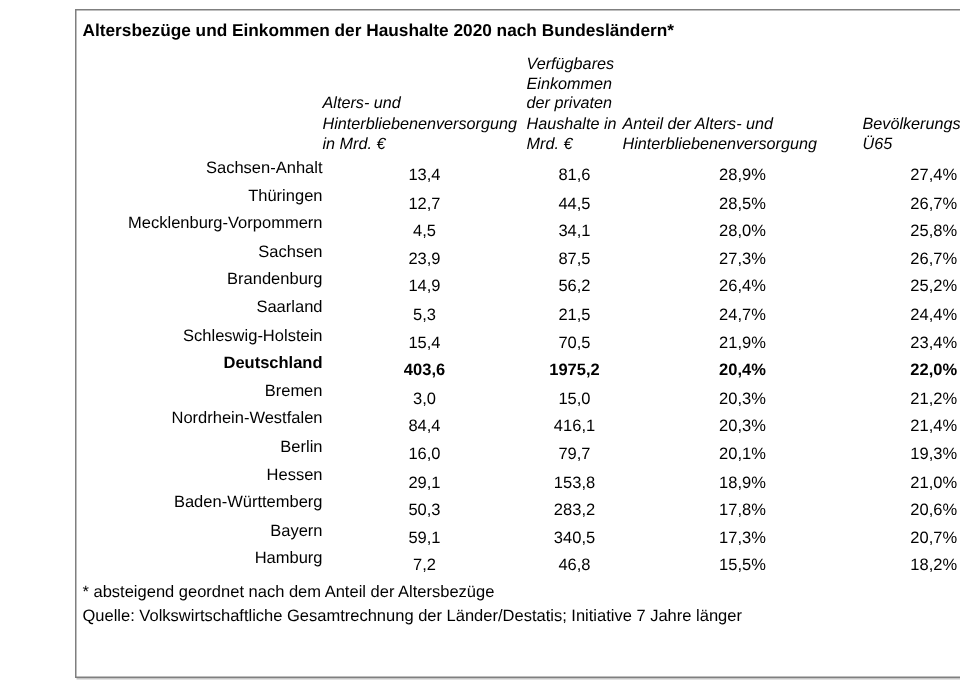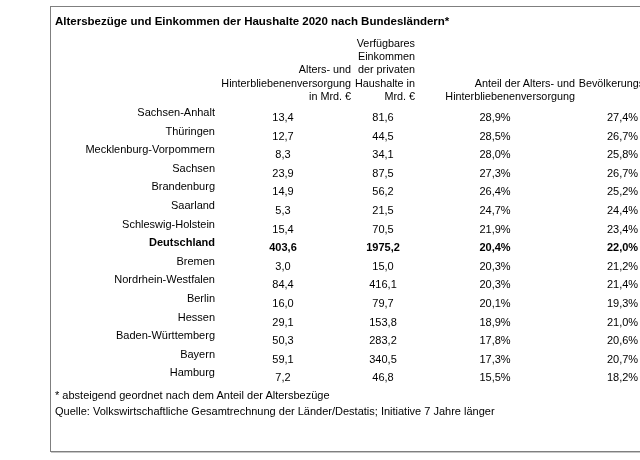--- a/index.html
+++ b/index.html
@@ -35,25 +35,26 @@
   }
   table.data {
     border-collapse: collapse;
     table-layout: fixed;
     width: 619px;
   }
   table.data th {
     font-weight: 400;
     font-size: 10.8px;
     line-height: 13.2px;
-    text-align: right;
+    text-align: left;
     vertical-align: bottom;
     white-space: pre;
     padding: 0 0 3px 0;
     overflow: visible;
+    font-style: italic;
   }
   thead tr { height: 70px; }
   tbody tr { height: 18.6px; }
   td {
     font-size: 11px;
     overflow: visible;
   }
   td.state {
     text-align: right;
     vertical-align: top;
@@ -119,21 +120,21 @@
     </tr>
         <tr>
       <td class="state">Thüringen</td>
       <td class="val">12,7</td>
       <td class="val">44,5</td>
       <td class="val">28,5%</td>
       <td class="val">26,7%</td>
     </tr>
         <tr>
       <td class="state">Mecklenburg-Vorpommern</td>
-      <td class="val">8,3</td>
+      <td class="val">4,5</td>
       <td class="val">34,1</td>
       <td class="val">28,0%</td>
       <td class="val">25,8%</td>
     </tr>
         <tr>
       <td class="state">Sachsen</td>
       <td class="val">23,9</td>
       <td class="val">87,5</td>
       <td class="val">27,3%</td>
       <td class="val">26,7%</td>

